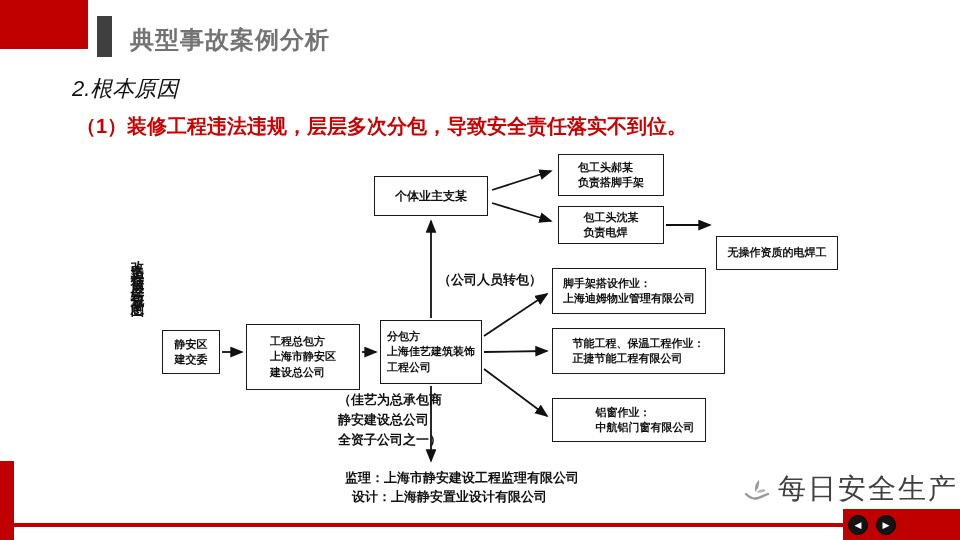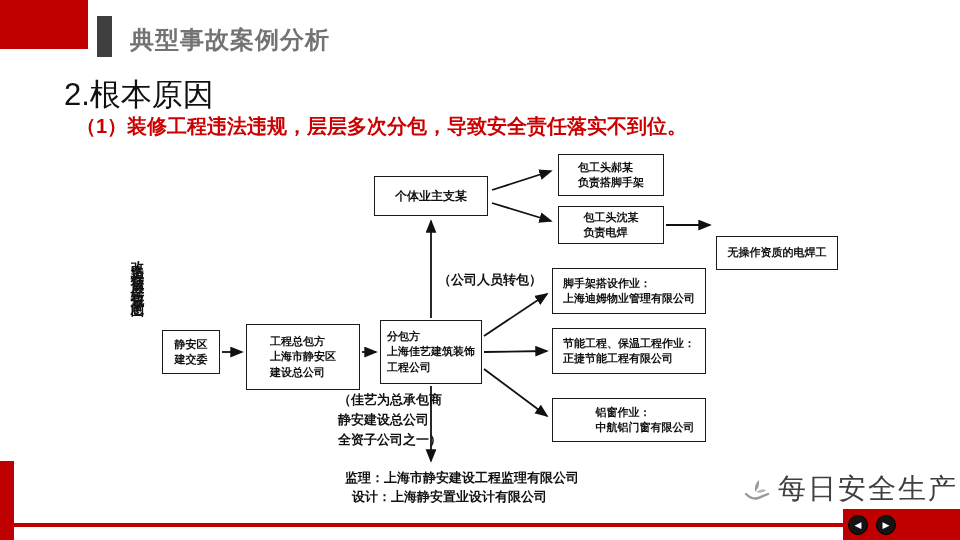--- a/index.html
+++ b/index.html
@@ -6,21 +6,21 @@
   html,body { background:#e8e8e8; }
   #slide {
     position:relative; width:960px; height:540px; background:#ffffff;
     font-family:"Liberation Sans","DejaVu Sans",sans-serif; overflow:hidden;
     margin:0 auto;
   }
   
   .red-block-tl { position:absolute; left:0; top:8; width:88px; height:49px; background:#C00000; }
   .gray-tab     { position:absolute; left:97px; top:16px; width:15px; height:41px; background:#3f3f3f; }
   .slide-title  { position:absolute; left:130px; top:24px; font-size:24px; font-weight:bold; color:#737373; letter-spacing:1px; }
-  .heading2     { position:absolute; left:64px; top:74px; font-size:31px; font-weight:500; color:#111; }
+  .heading2     { position:absolute; left:72px; top:74px; font-size:22px; font-weight:500; color:#111;font-style:italic; }
   .point-red    { position:absolute; left:76px; top:113px; font-size:20px; font-weight:bold; color:#CC0000; }
 
   
   .side-label {
     position:absolute; left:128px; top:250px;
     writing-mode:vertical-rl; text-orientation:upright;
     font-size:13.5px; font-weight:bold; color:#111; letter-spacing:4px;
   }
   .dbox {
     position:absolute; border:1.5px solid #1a1a1a; background:#fff;
@@ -73,21 +73,21 @@
   <div class="dbox" style="left:162px; top:330px; width:58px; height:44px;">静安区
 建交委</div>
   <div class="dbox" style="left:246px; top:324px; width:114px; height:66px;">工程总包方
 上海市静安区
 建设总公司</div>
   <div class="dbox" style="left:552px; top:268px; width:154px; height:46px;">脚手架搭设作业：
 上海迪姆物业管理有限公司</div>
   <div class="dbox" style="left:380px; top:320px; width:102px; height:64px;">分包方
 上海佳艺建筑装饰
 工程公司</div>
-  <div class="dbox" style="left:552px; top:328px; width:154px; height:46px;">节能工程、保温工程作业：
+  <div class="dbox" style="left:552px; top:328px; width:173px; height:46px;">节能工程、保温工程作业：
 正捷节能工程有限公司</div>
   <div class="dbox" style="left:552px; top:398px; width:154px; height:44px;padding-left:35px;">铝窗作业：
 中航铝门窗有限公司</div>
 
   <div class="dnote" style="left:438px; top:270px;">（公司人员转包）</div>
   <div class="dnote" style="left:338px; top:390px;">（佳艺为总承包商
 静安建设总公司
 全资子公司之一）</div>
   <div class="dnote" style="left:345px; top:468px;">监理：上海市静安建设工程监理有限公司</div>
   <div class="dnote" style="left:352px; top:487px;">设计：上海静安置业设计有限公司</div>

